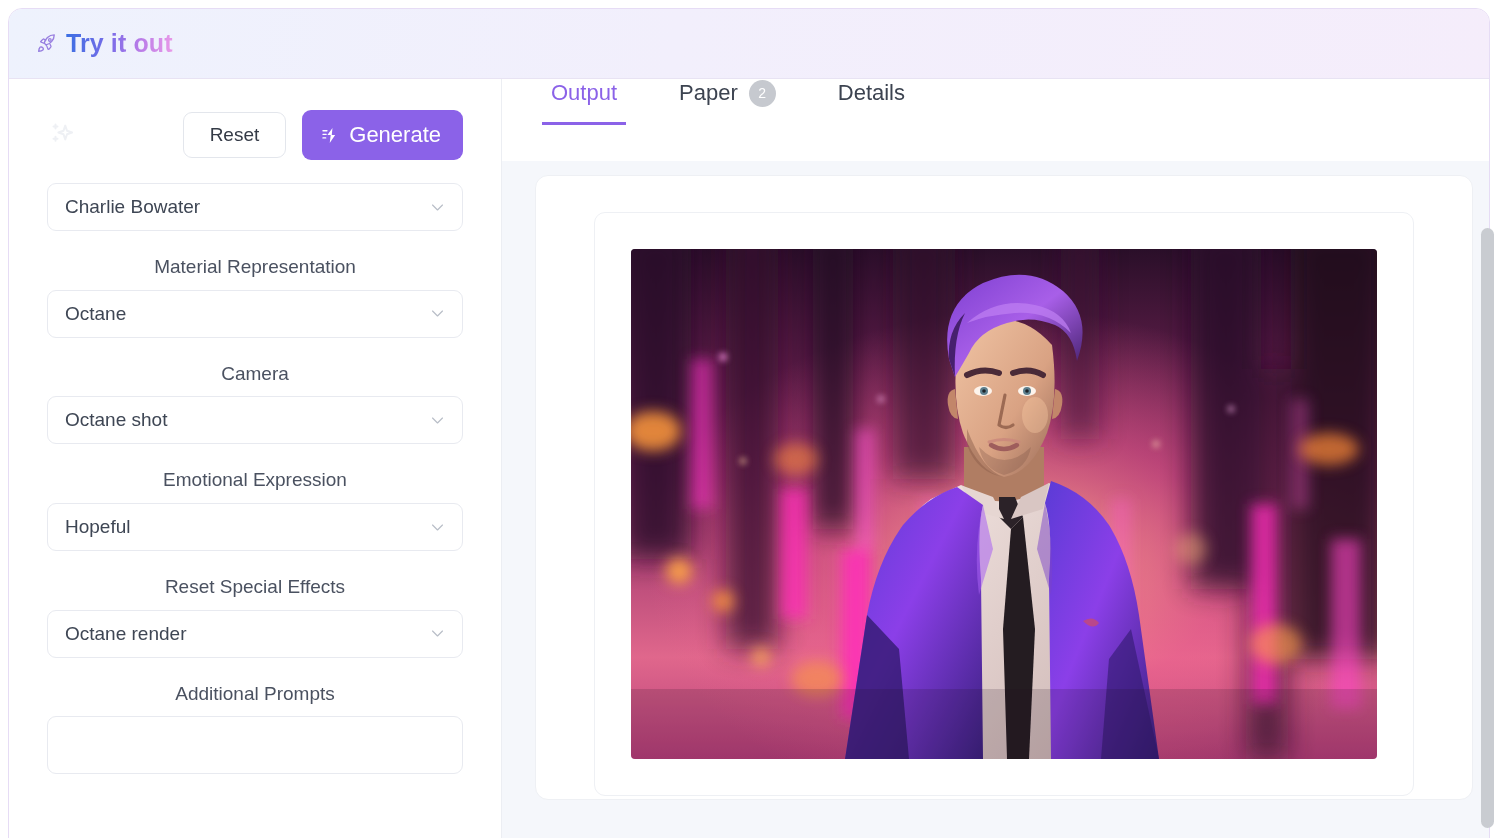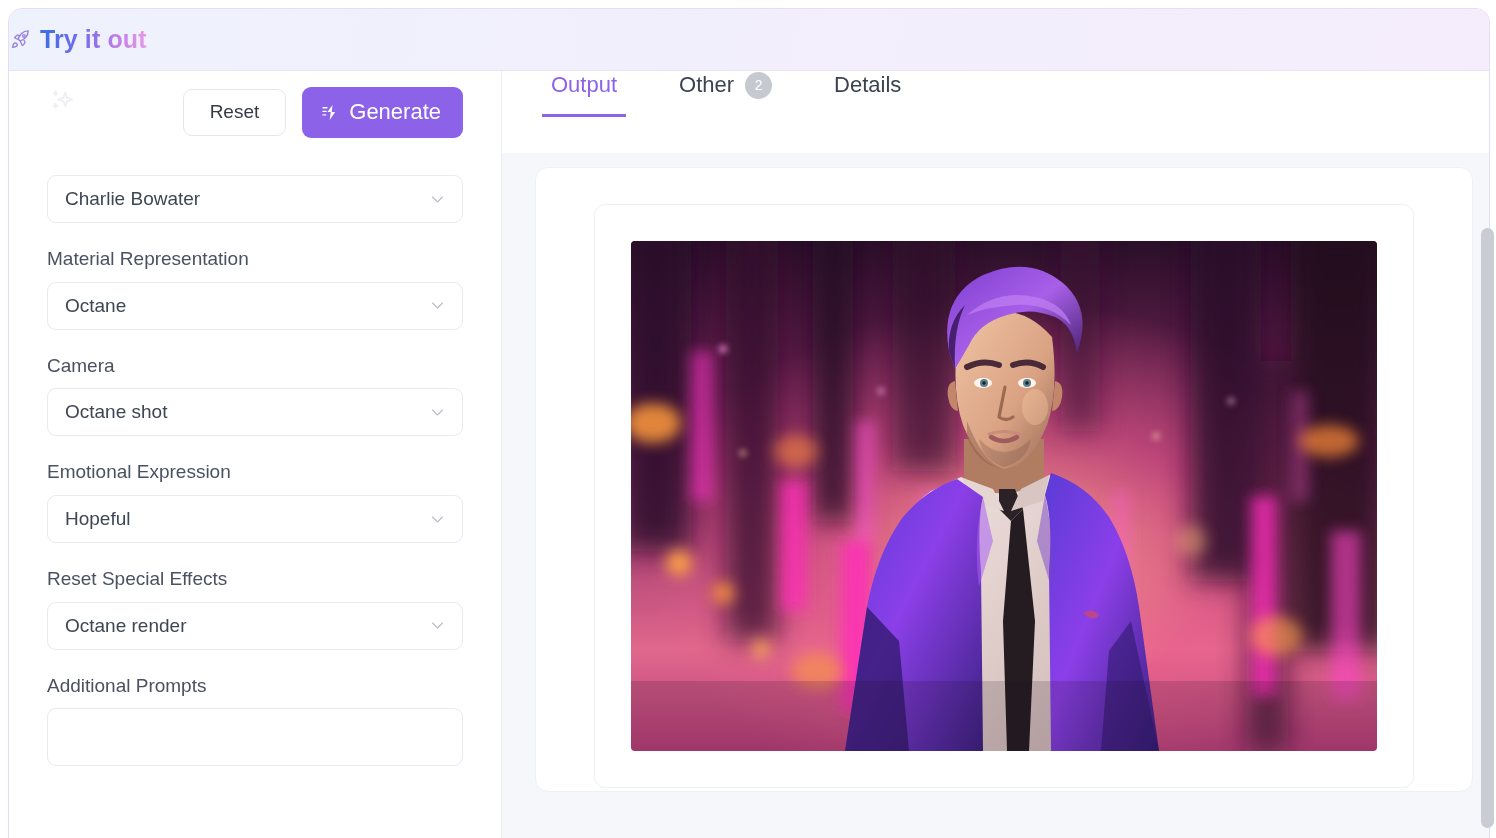--- a/index.html
+++ b/index.html
@@ -20,25 +20,26 @@
     width: 1482px;
     height: 860px;
     border: 1px solid #e6dcf5;
     border-radius: 14px 14px 0 0;
     background: #ffffff;
     overflow: hidden;
   }
 
   
   #header {
-    height: 62px;
+    height: 70px;
     background: linear-gradient(100deg, #eef2fd 0%, #f2effc 45%, #f5edfb 100%);
     border-bottom: 1px solid #e8e3f3;
     display: flex;
     align-items: center;
+    padding-left: 26px;
   }
   .rocket-icon {
     width: 22px; height: 22px;
     margin-right: 9px;
     display: block;
     flex: 0 0 auto;
   }
   #header-title {
     font-size: 25px;
     font-weight: 600;
@@ -64,21 +65,21 @@
     flex: 0 0 493px;
     background: #ffffff;
     border-right: 1px solid #eceef3;
     padding: 0 38px 0 38px;
     position: relative;
     overflow: hidden;
   }
 
   #action-bar {
     display: flex;
-    align-items: flex-start;
+    align-items: center;
     height: 96px;
     padding-top: 16px;
   }
   .sparkles-icon { width: 30px; height: 30px; margin-left: 2px; display:block; }
   #action-buttons {
     margin-left: auto;
     display: flex;
     align-items: center;
     gap: 16px;
   }
@@ -110,20 +111,21 @@
   .bolt-icon { width: 19px; height: 19px; display:block; }
 
   
   #form-scroll { position: relative; }
   .field { margin-bottom: 24px; }
   .field-label {
     font-size: 19px;
     color: #4a5160;
     margin-bottom: 10px;
     line-height: 1.3;
+    text-align: center;
   }
   .select-box {
     height: 48px;
     border: 1px solid #e8eaf0;
     border-radius: 9px;
     background: #fff;
     display: flex;
     align-items: center;
     padding: 0 16px 0 17px;
     cursor: pointer;
@@ -342,21 +344,21 @@
       </div>
     </div>
 
     <div id="right-panel">
 
       <div id="tabbar">
         <div class="tab active">
           <span>Output</span>
         </div>
         <div class="tab">
-          <span>Other</span>
+          <span>Paper</span>
           <span class="tab-badge">2</span>
         </div>
         <div class="tab">
           <span>Details</span>
         </div>
       </div>
 
       <div id="tab-content">
         <div id="output-card">
           <div id="image-card">

